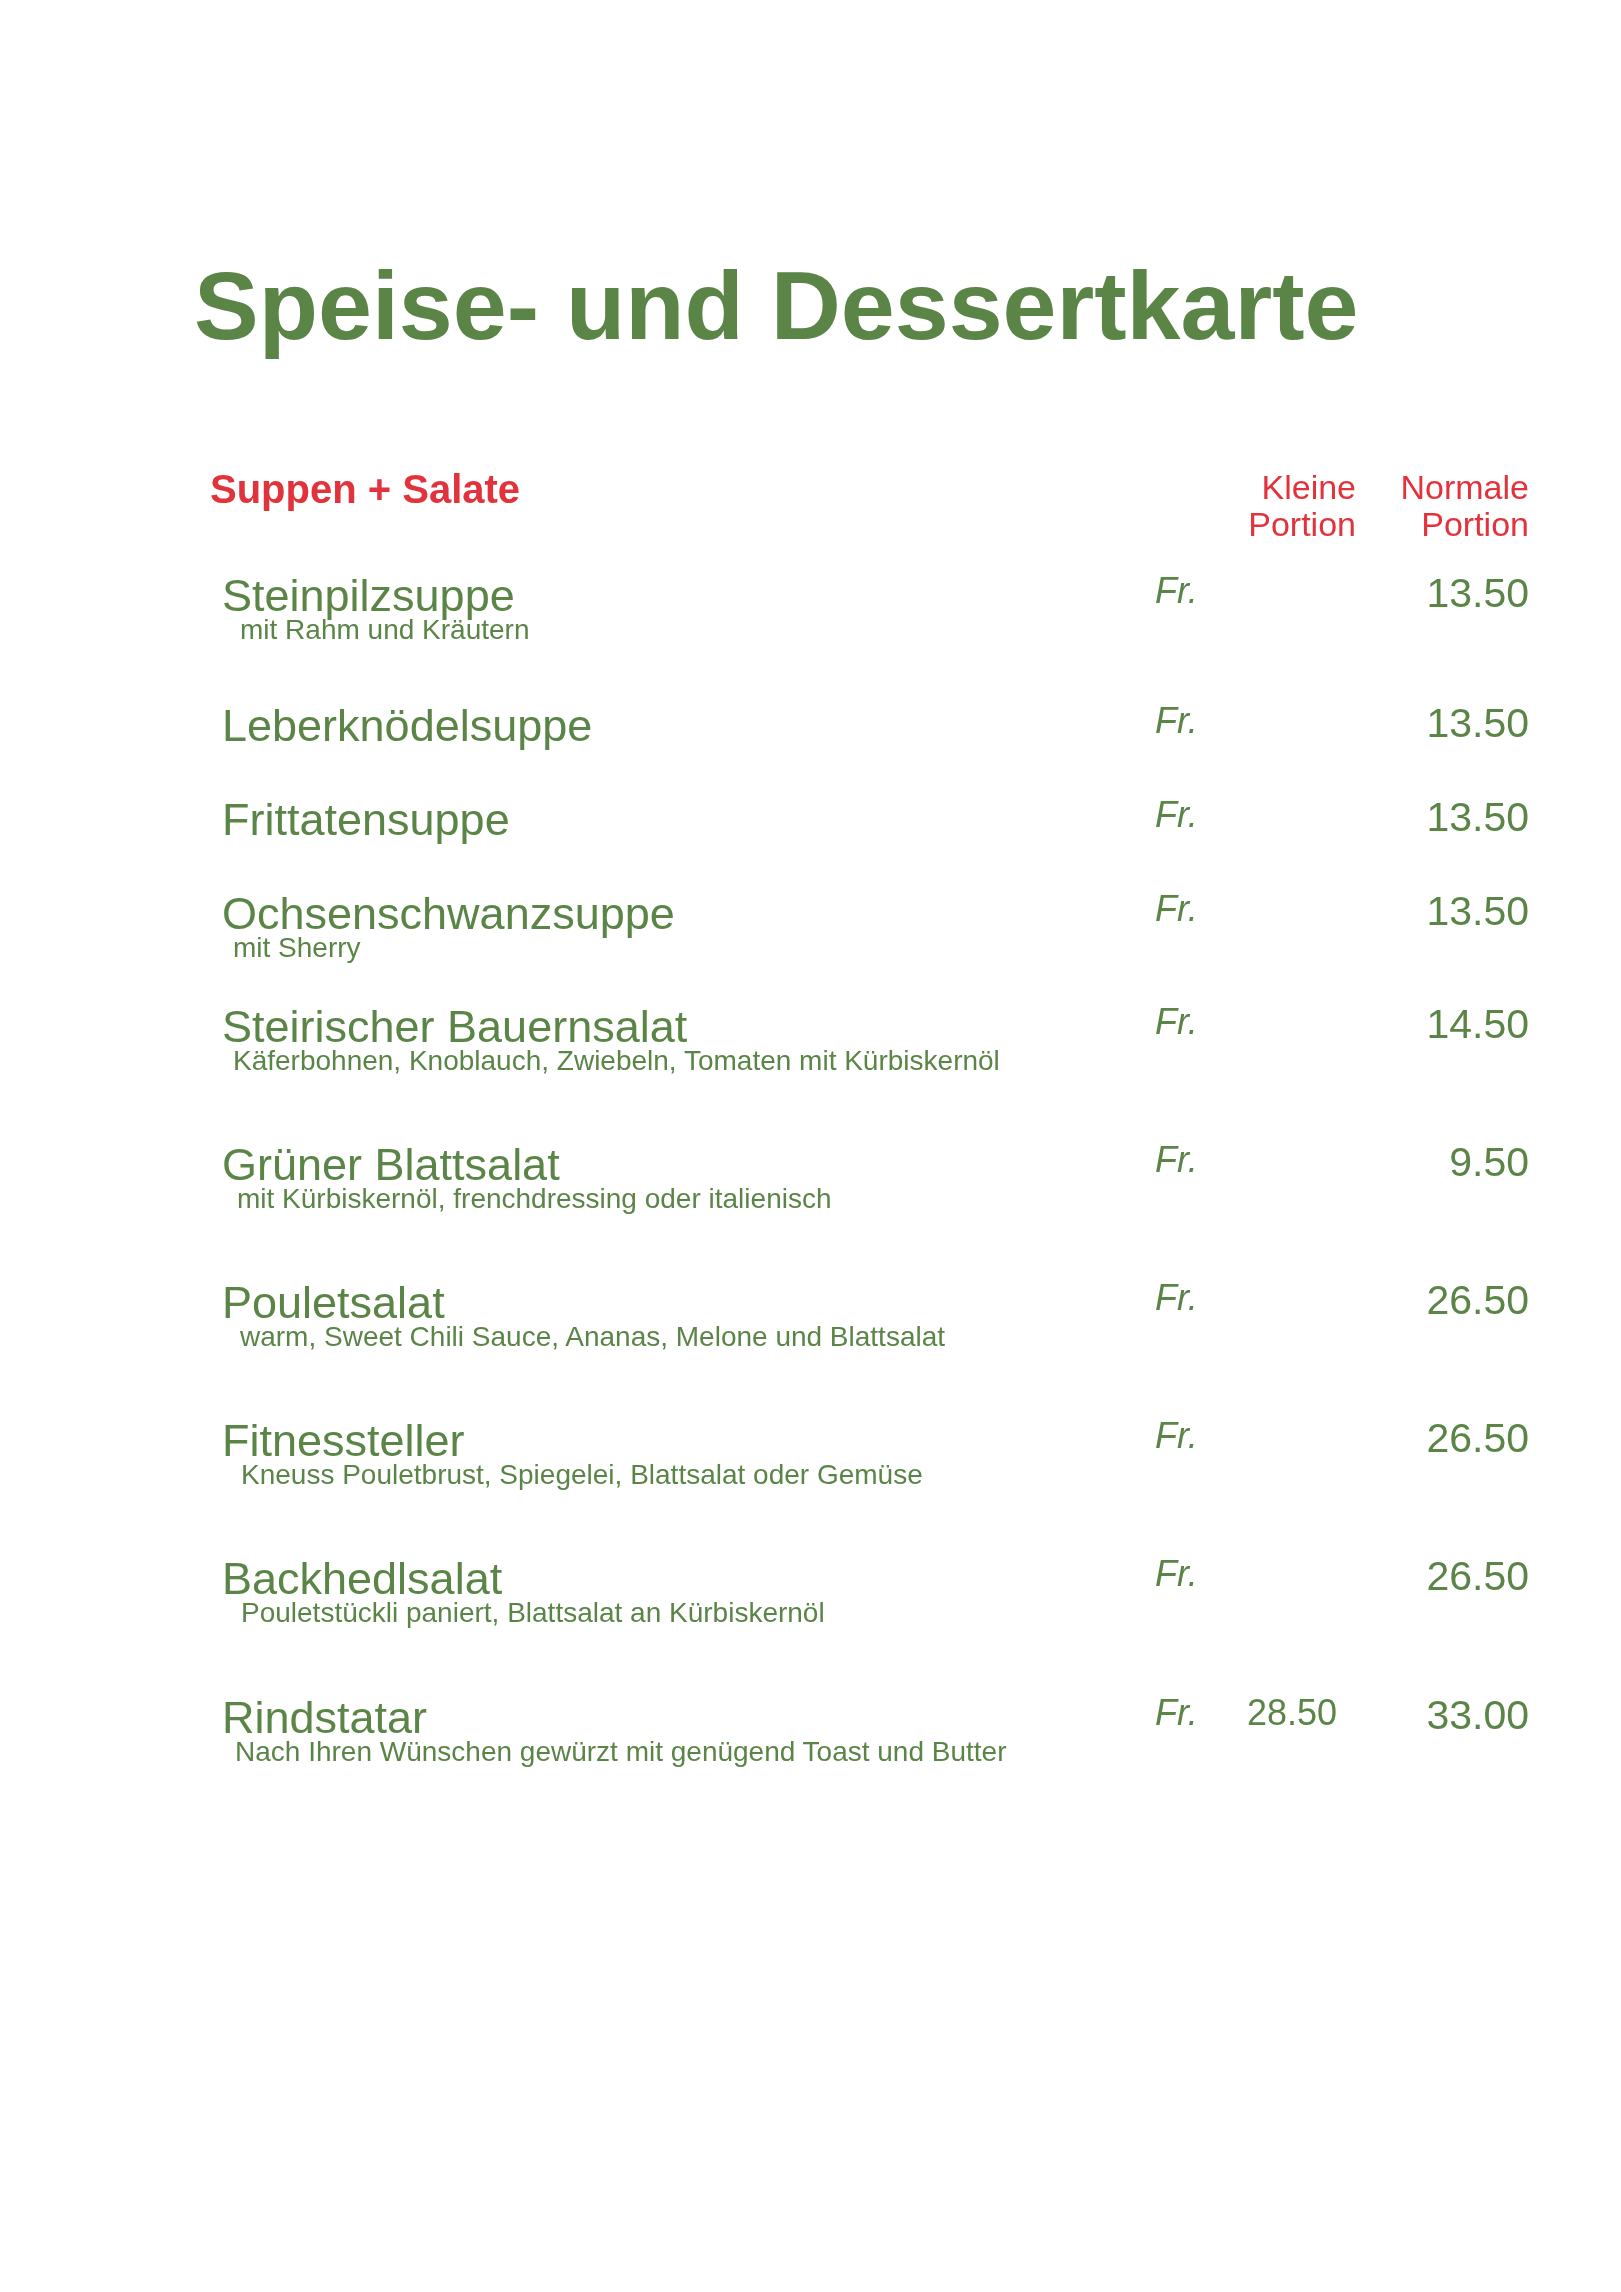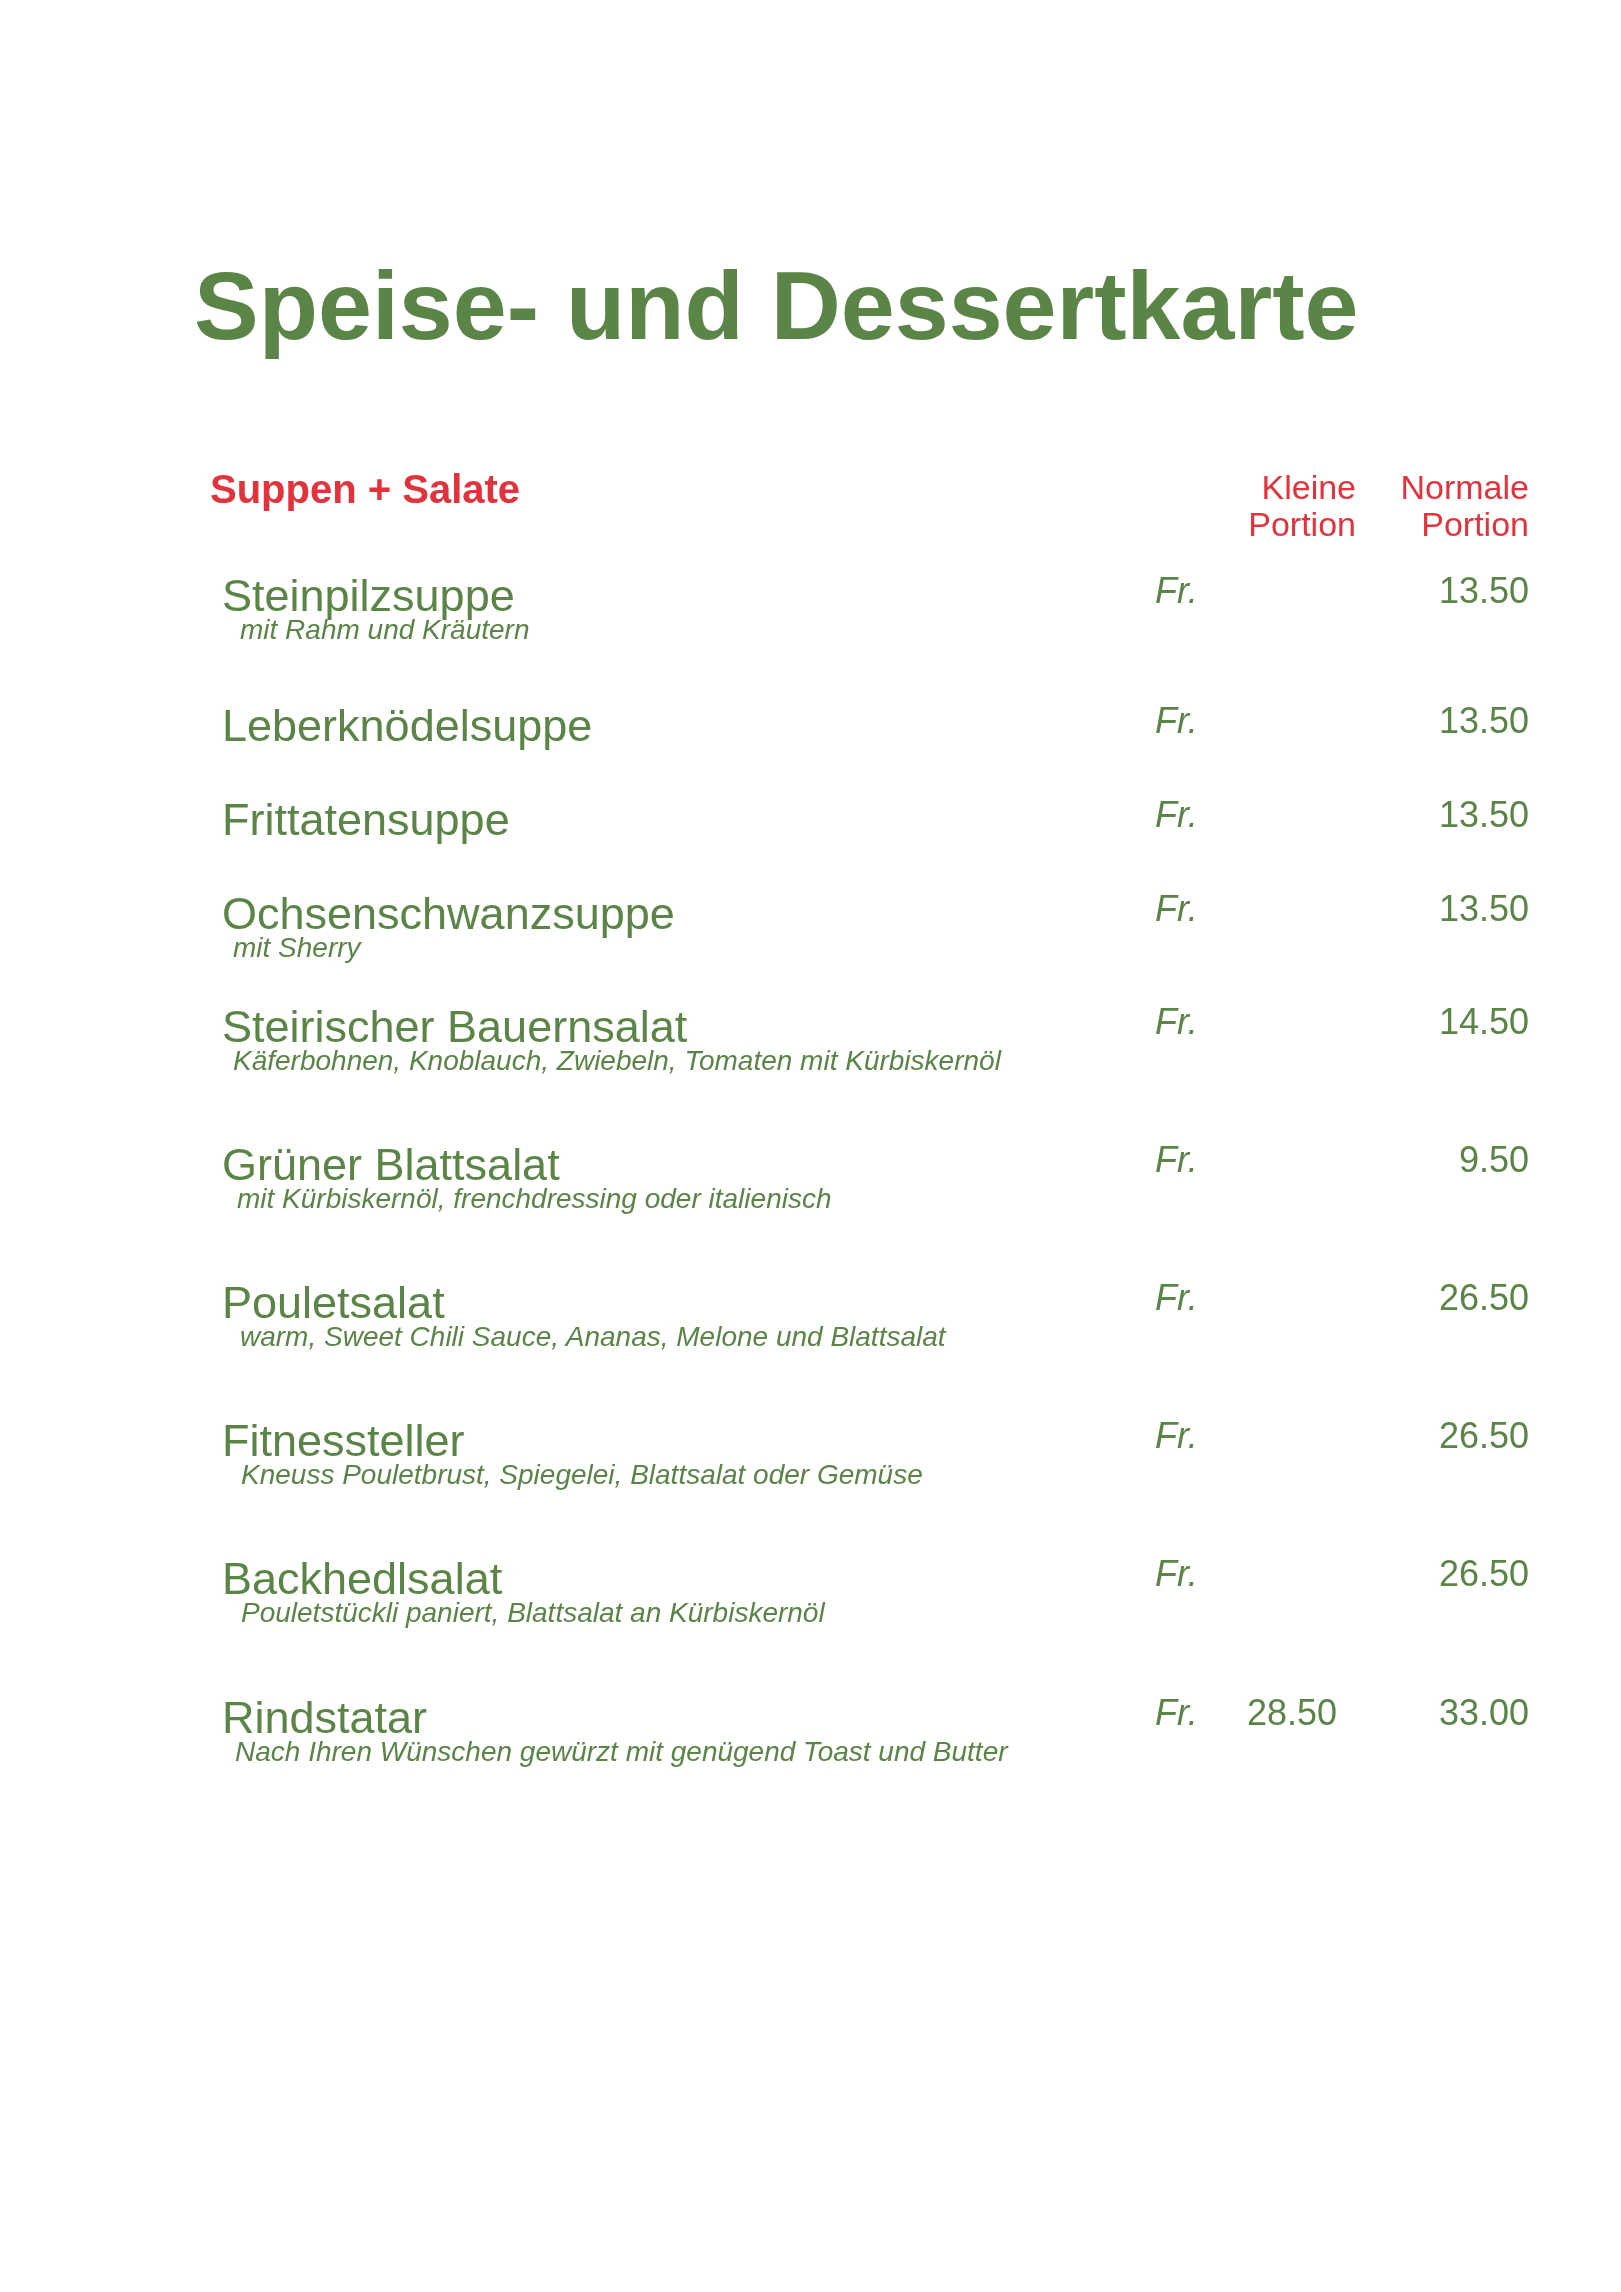--- a/index.html
+++ b/index.html
@@ -24,33 +24,33 @@
     }
     .col-kleine { right: 265px; }
     .col-normale { right: 92px; }
     .item { position: absolute; left: 0; width: 1621px; }
     .item-name {
       position: absolute; left: 222px; top: 0;
       font-size: 45px; line-height: 1; white-space: nowrap; color: #5b8447;
     }
     .item-desc {
       position: absolute; top: 43px;
-      font-size: 28px; line-height: 1; white-space: nowrap; color: #5b8447; font-style: italic;
+      font-size: 28px; line-height: 1; white-space: nowrap; color: #5b8447;
     }
     .currency {
       position: absolute; left: 1155px; top: 0;
       font-size: 36px; line-height: 1; color: #5b8447; font-style: italic;
     }
     .price-kleine {
       position: absolute; right: 284px; top: 0;
       font-size: 36px; line-height: 1; color: #5b8447; text-align: right;
     }
     .price-normale {
       position: absolute; right: 92px; top: 0;
-      font-size: 36px; line-height: 1; color: #5b8447; text-align: center;
+      font-size: 41px; line-height: 1; color: #5b8447; text-align: center;
     }
   </style>
 </head>
 <body>
 
 <h1 class="title">Speise- und Dessertkarte</h1>
 
 <div class="section-header">Suppen + Salate</div>
 
 <div class="col-head col-kleine">

